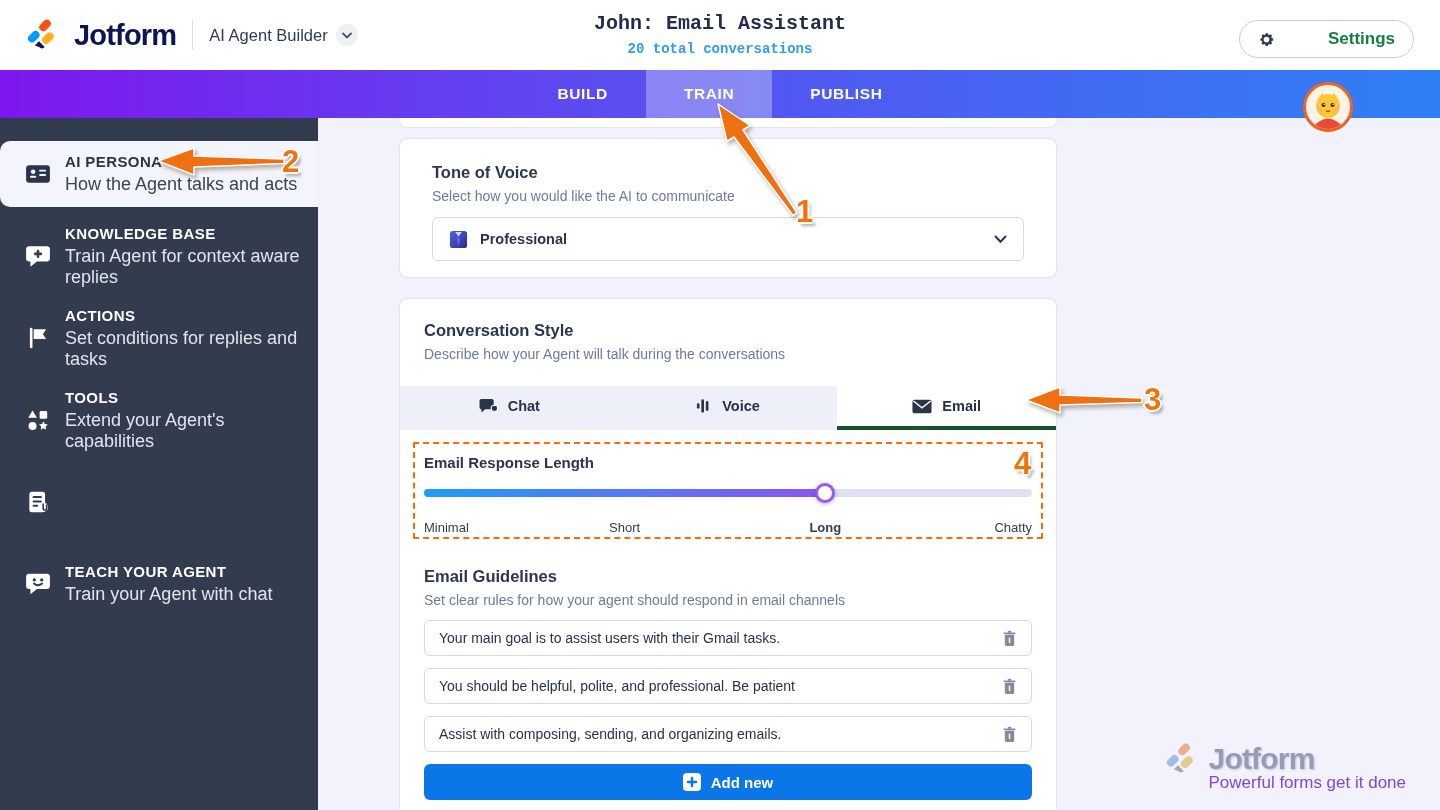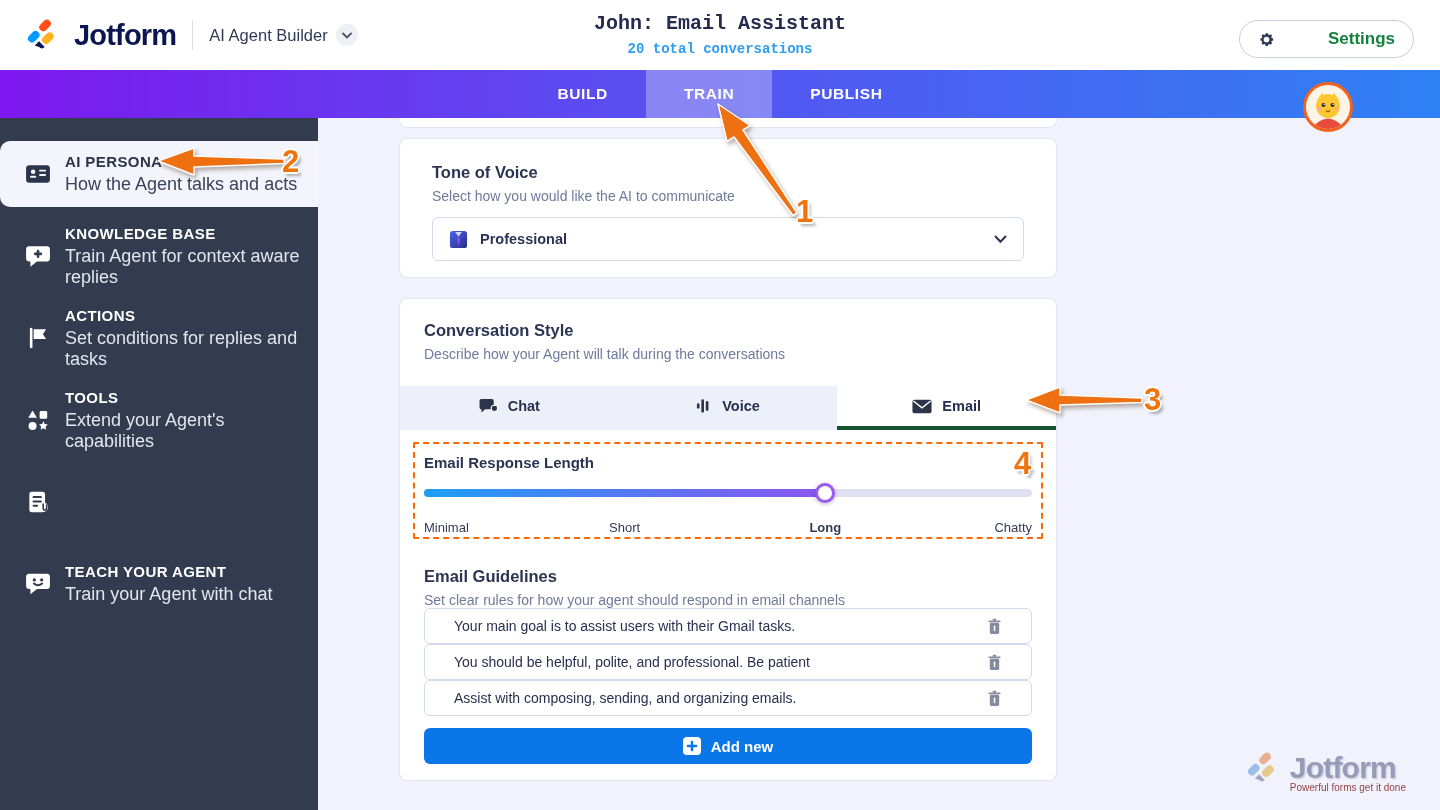--- a/index.html
+++ b/index.html
@@ -65,31 +65,31 @@
   .slider-fill { position:absolute; left:0; top:0; bottom:0; width:66%; border-radius:4px; background:linear-gradient(90deg,#1e9ef5,#8b55f0); }
   .slider-handle { position:absolute; left:66%; top:50%; transform:translate(-50%,-50%); width:20px; height:20px; background:#fff; border:3px solid #9a5af2; border-radius:50%; box-shadow:0 1px 4px rgba(40,20,90,.35); cursor:pointer; }
   .slider-labels { position:relative; margin-top:12px; height:16px; font-size:13px; color:#333c55; }
   .sl { position:absolute; top:11px; }
   .sl-0 { left:0; }
   .sl-1 { left:33%; transform:translateX(-50%); }
   .sl-2 { left:66%; transform:translateX(-50%); font-weight:700; }
   .sl-3 { right:0; }
 
   .guidelines { margin-top:28px; }
-  .g-row { height:36px; border:1px solid #d3d8ec; border-radius:6px; display:flex; align-items:center; padding:0 29px; background:#fff;gap:20px; }
+  .g-row { margin-top:12px; height:36px; border:1px solid #d3d8ec; border-radius:6px; display:flex; align-items:center; padding:0 14px; background:#fff;gap:20px; }
   .g-text { font-size:14px; color:#273050; }
   .g-trash { margin-left:auto; cursor:pointer; display:flex; }
   .add-btn { margin:12px 24px 0; height:36px; background:#0b76e8; border-radius:6px; display:flex; align-items:center; justify-content:center; gap:10px; cursor:pointer; }
   .add-btn span { color:#fff; font-size:15px; font-weight:700; }
 
   
   .watermark { position:absolute; right:34px; bottom:22px; opacity:.85; text-align:left; }
   .wm-row { display:flex; align-items:center; gap:8px; }
   .wm-brand { font-size:30px; font-weight:800; color:#888dad; letter-spacing:-0.8px; text-shadow:1px 1px 2px rgba(90,90,130,.35); }
-  .wm-tag { font-size:10px; color:#7f1d1d; margin-top:-4px; margin-left:44px; }
+  .wm-tag { font-size:17px; color:#6d28d9; margin-top:-4px; margin-left:44px; }
 
   
   .ann-svg { position:absolute; left:0; top:0; pointer-events:none; z-index:40; filter:drop-shadow(2px 3px 2px rgba(60,30,0,.35)); }
   .ann-num { position:absolute; z-index:41; font-size:31px; font-weight:800; color:#f0740c; pointer-events:none;
     text-shadow:-2px 0 0 #fff,2px 0 0 #fff,0 -2px 0 #fff,0 2px 0 #fff,-1px -1px 0 #fff,1px 1px 0 #fff,-1px 1px 0 #fff,1px -1px 0 #fff,3px 4px 3px rgba(0,0,0,.3); }
 </style>
 </head>
 <body>
 
 <div class="page">

